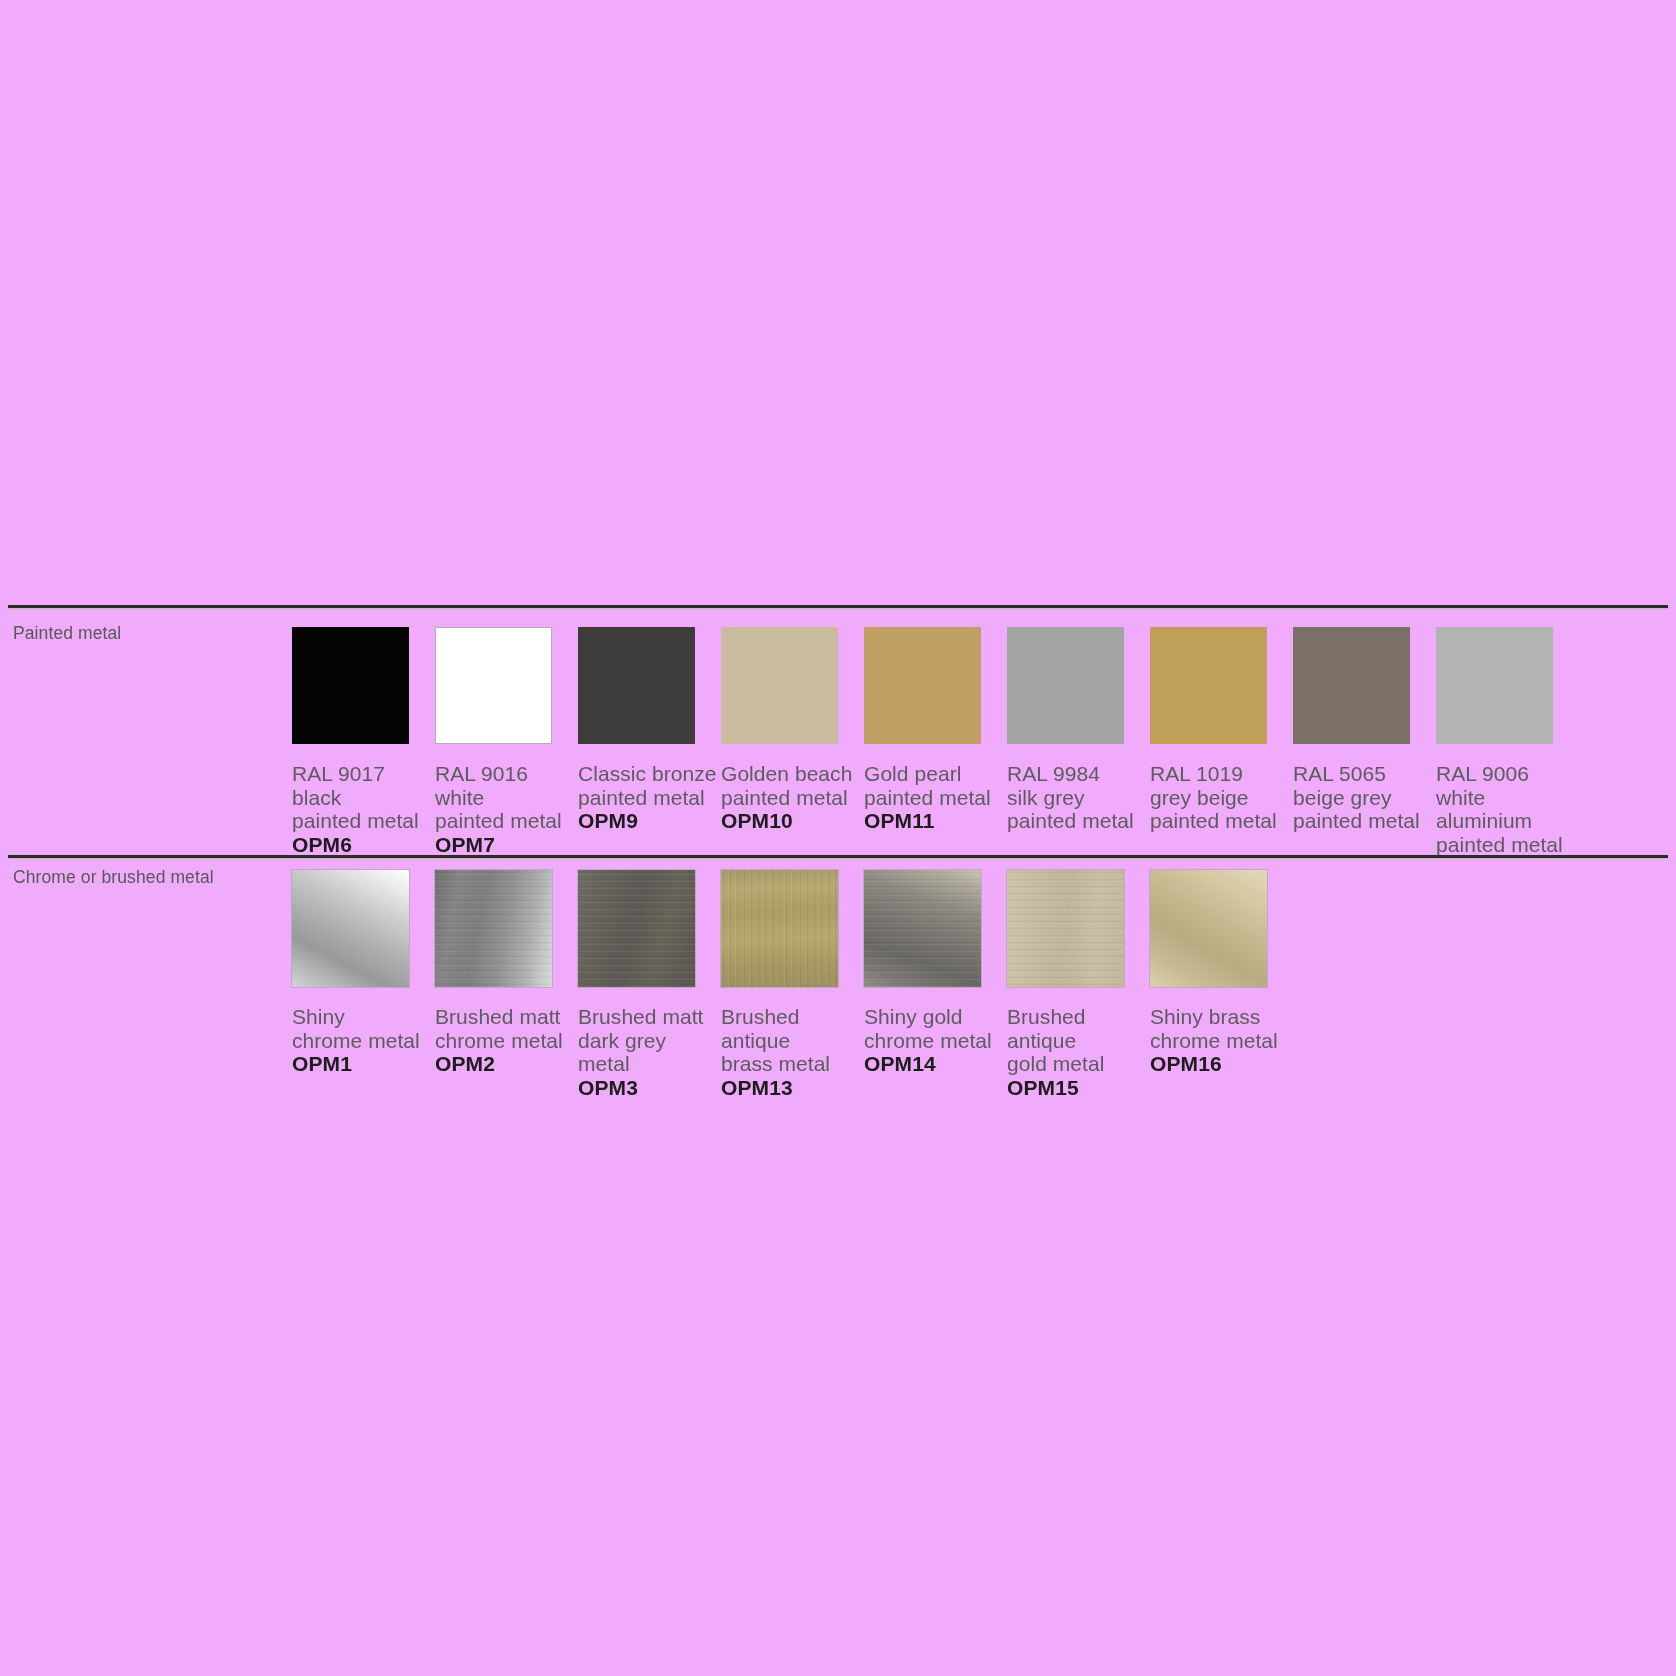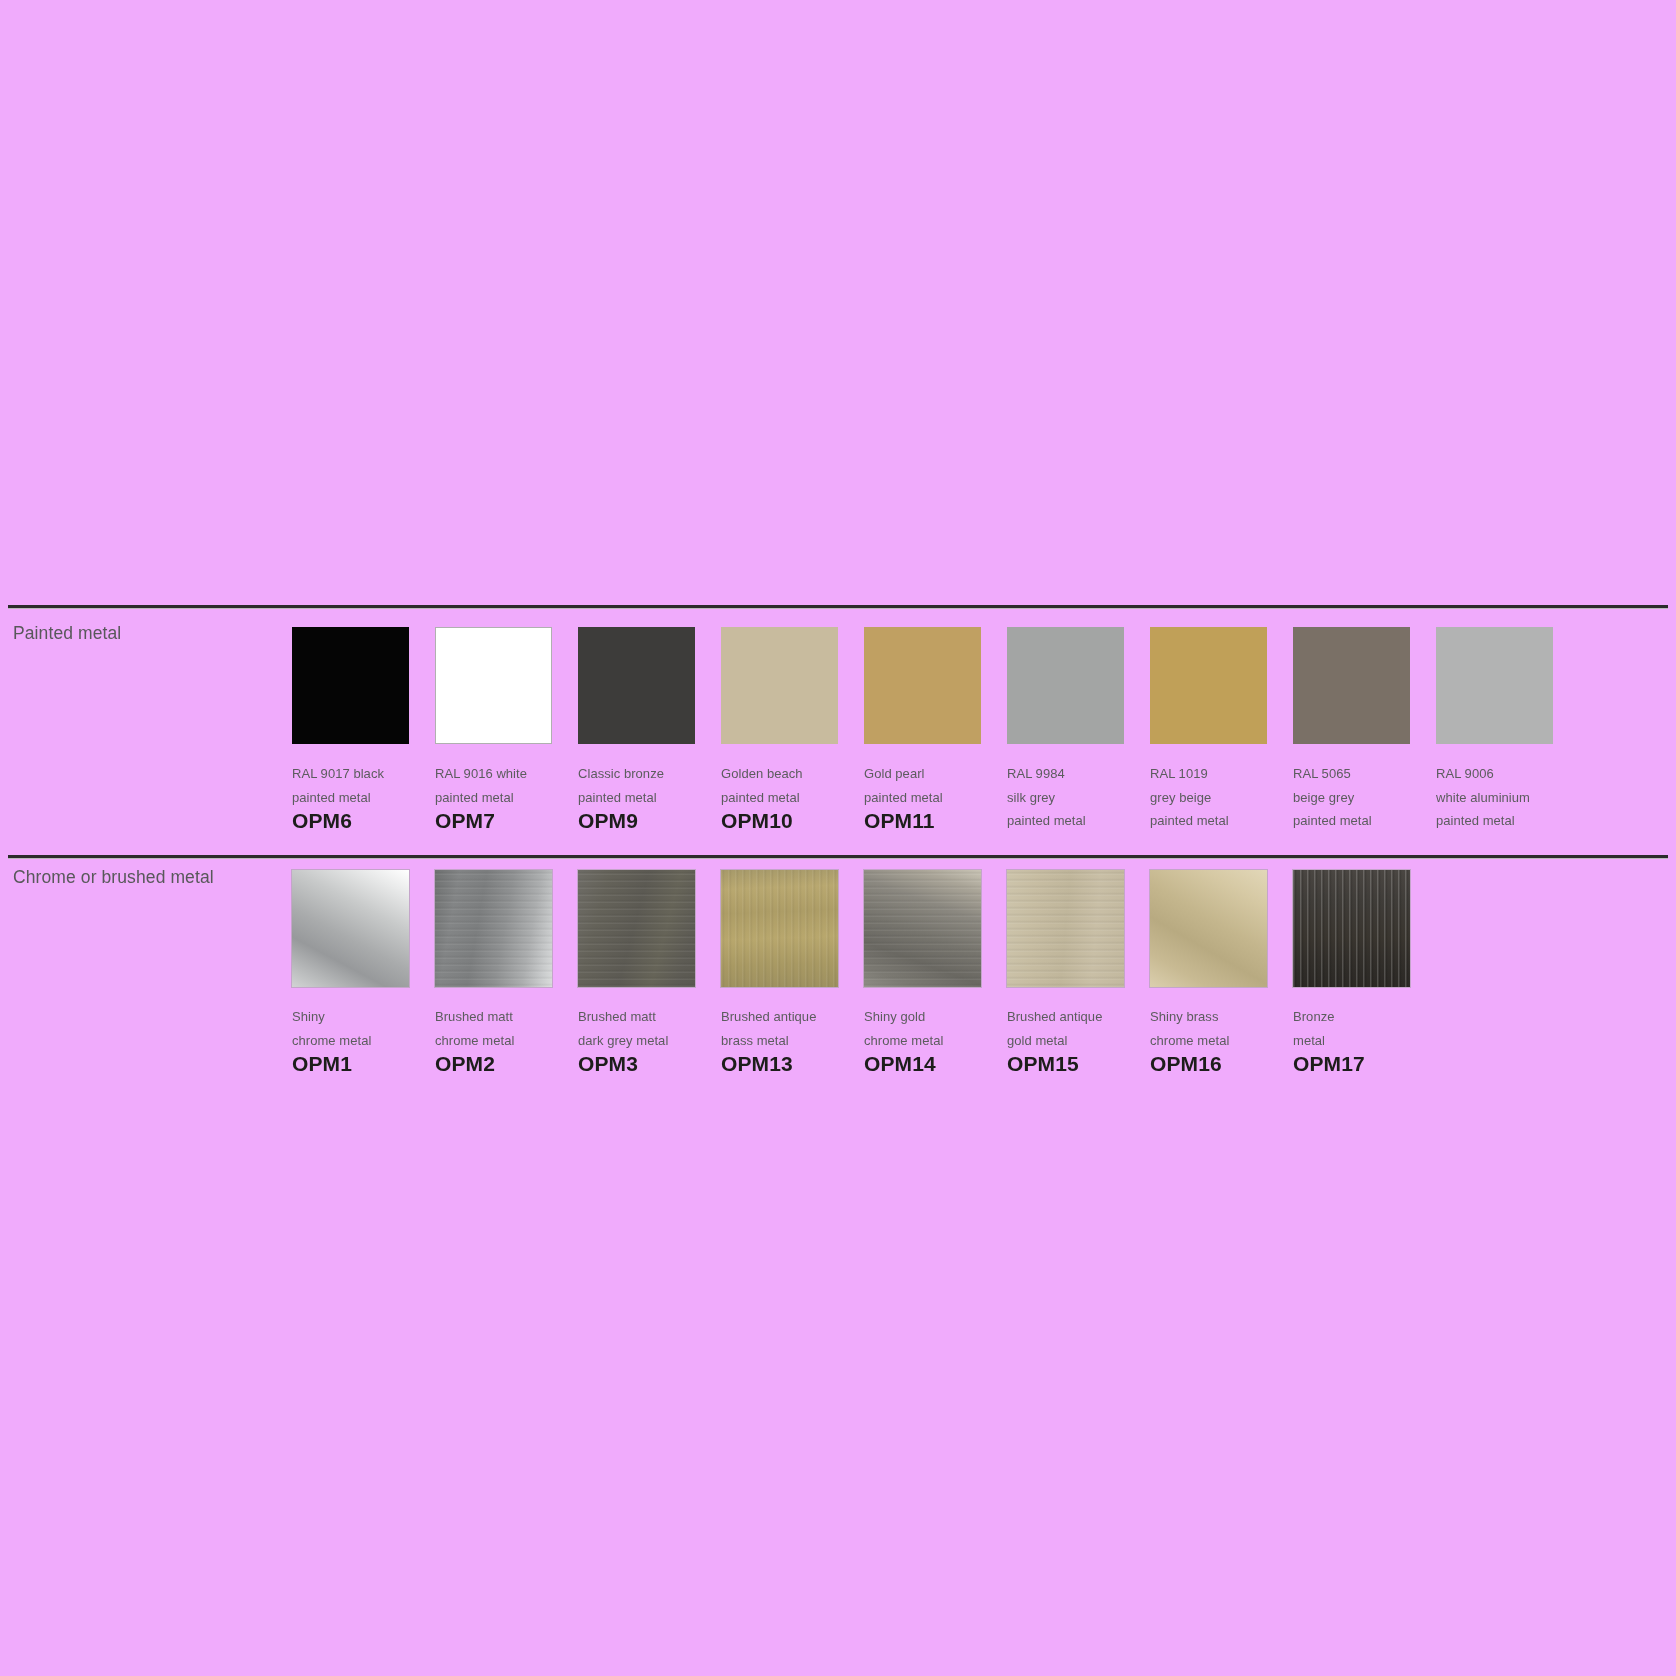--- a/index.html
+++ b/index.html
@@ -76,21 +76,21 @@
     box-shadow: 0 0 0 1px rgba(160,160,160,0.55);
   }
 
   .swatch .tex {
     position: absolute;
     left: 0; top: 0; right: 0; bottom: 0;
   }
 
   .caption {
     margin-top: 18px;
-    font-size: 13px;
+    font-size: 21px;
     line-height: 23.5px;
     color: #5c5c5e;
     white-space: pre-line;
     letter-spacing: 0.05px;
   }
 
   .code {
     font-size: 21px;
     line-height: 23.5px;
     font-weight: bold;
@@ -213,23 +213,15 @@
           <div class="caption">Brushed antique
 gold metal</div>
           <div class="code">OPM15</div>
         </div>
         <div class="cell">
           <div class="swatch shadowed" style="background: linear-gradient(210deg, rgb(226, 215, 184) 0%, rgb(214, 201, 164) 20%, rgb(196, 182, 141) 44%, rgb(184, 170, 129) 62%, rgb(200, 186, 147) 82%, rgb(219, 207, 174) 100%);"></div>
           <div class="caption">Shiny brass
 chrome metal</div>
           <div class="code">OPM16</div>
         </div>
-        <div class="cell">
-          <div class="swatch shadowed" style="background: linear-gradient(rgb(74, 70, 66) 0%, rgb(63, 60, 56) 28%, rgb(57, 53, 47) 58%, rgb(48, 45, 41) 82%, rgb(43, 40, 37) 100%);">
-            <div class="tex" style="background: repeating-linear-gradient(90deg, rgba(255, 255, 255, 0.2) 0px, rgba(255, 255, 255, 0.2) 1px, rgba(0, 0, 0, 0.18) 2px, rgba(0, 0, 0, 0) 4px, rgba(255, 255, 255, 0) 7px); opacity: 0.9;"></div>
-          </div>
-          <div class="caption">Bronze
-metal</div>
-          <div class="code">OPM17</div>
-        </div>
       </div>
     </div>
   </div>
 
 </body></html>

